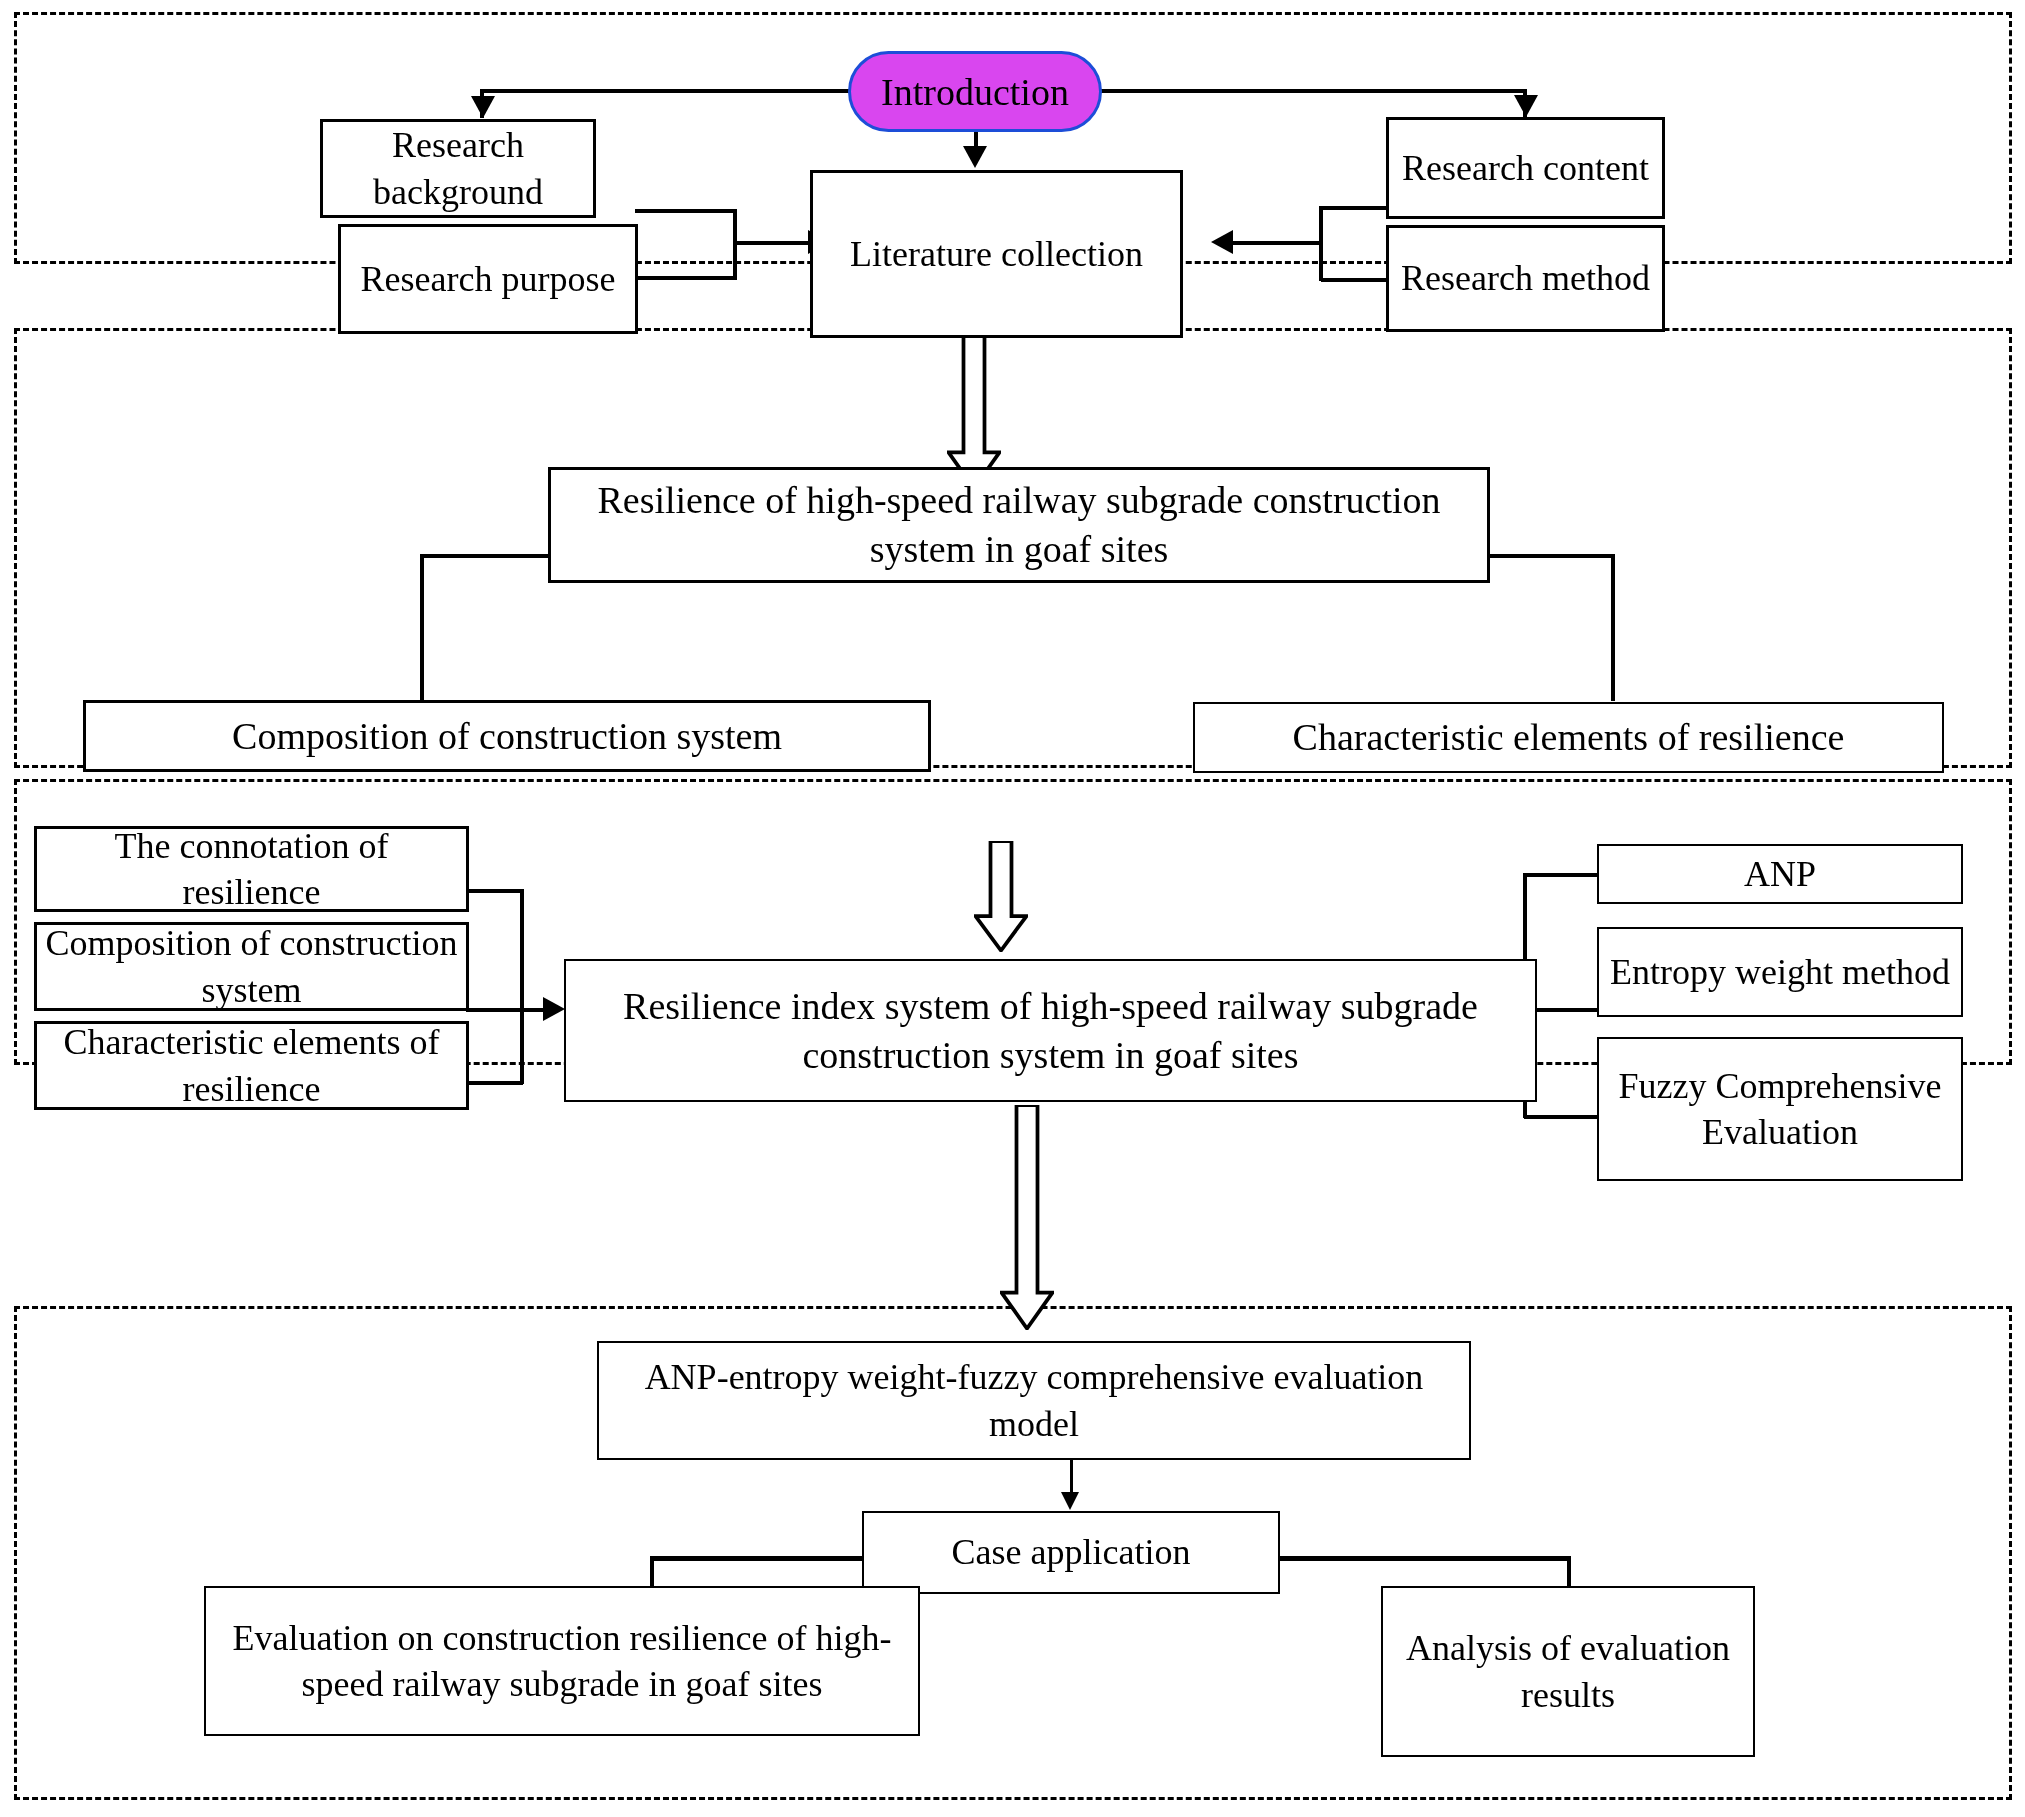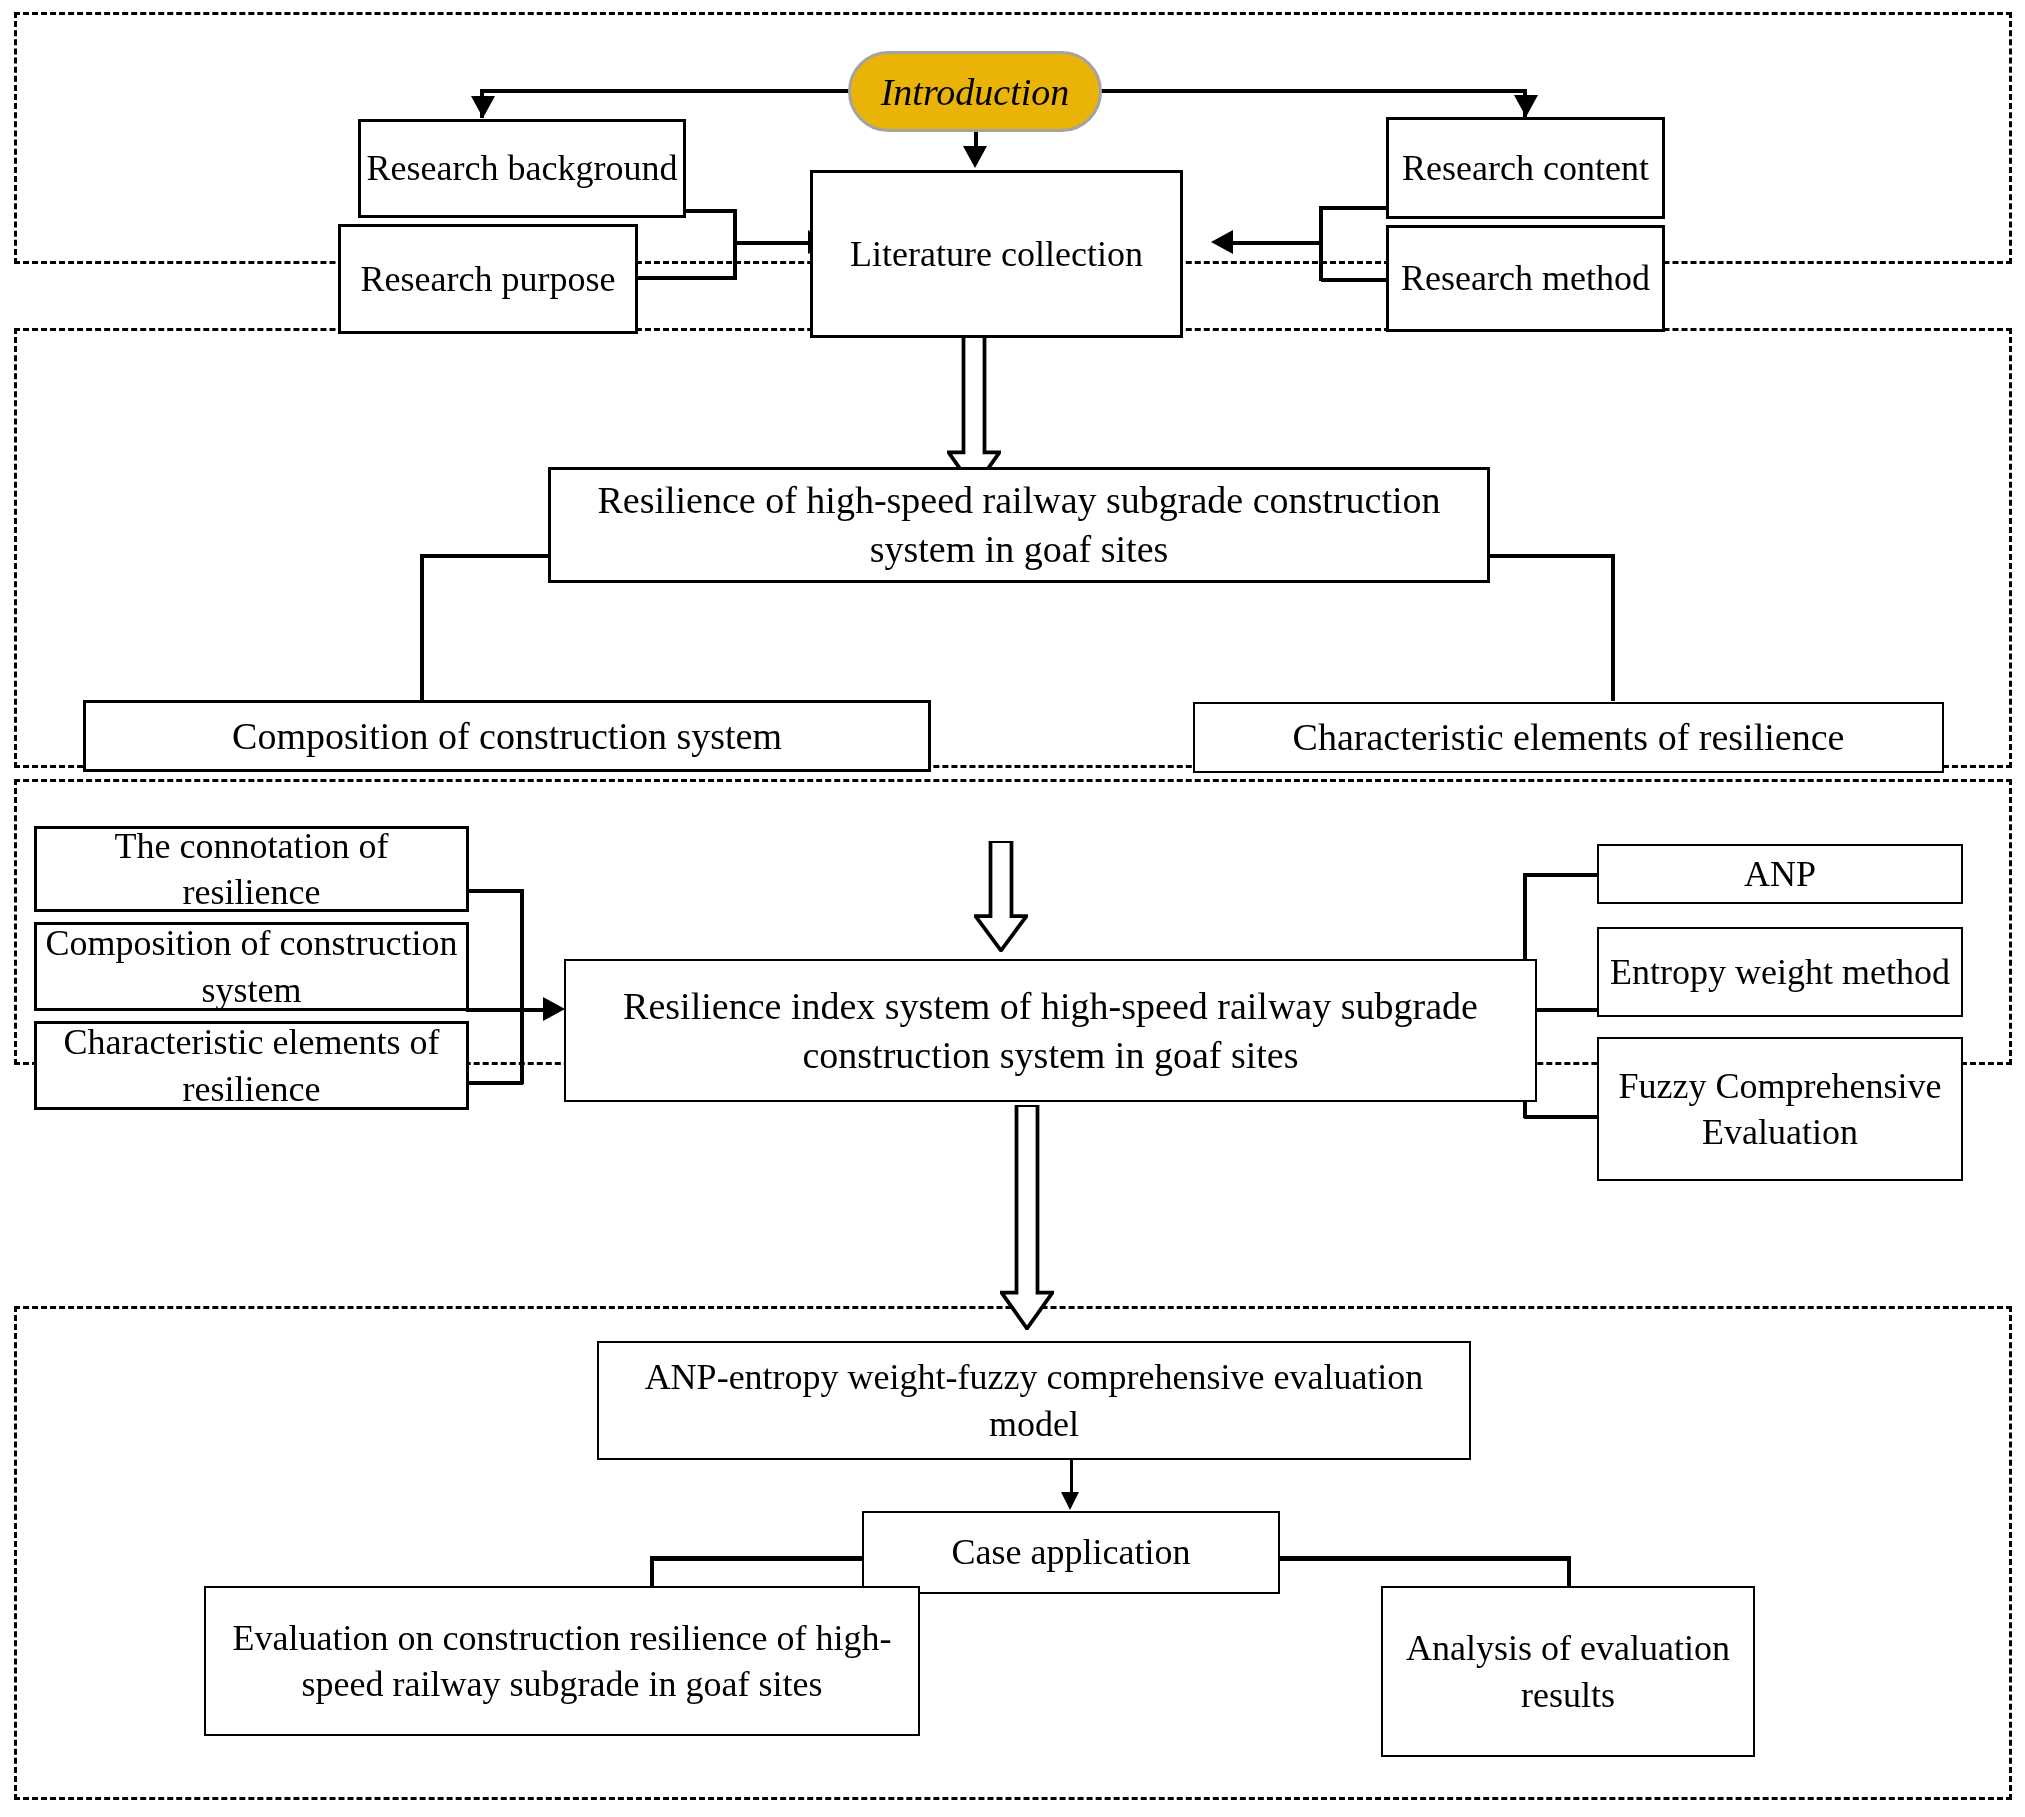--- a/index.html
+++ b/index.html
@@ -27,30 +27,29 @@
     justify-content:center;
     text-align:center;
     color:#000;
     line-height:1.28;
     padding:1.5px 4.5px;
     z-index:5;
   }
   .node.thin{border-width:2.3px;}
   .ellipse{
     position:absolute;
-    border:3px solid #a3a3a3;
+    border:3px solid #1d4ed8;
     box-sizing:border-box;
-    background:#eab308;
+    background:#d946ef;
     border-radius:45px;
     display:flex;
     align-items:center;
     justify-content:center;
     text-align:center;
     z-index:5;
-    font-style:italic;
   }
   
   .hline{position:absolute;background:#000;height:3.8px;z-index:3;}
   .vline{position:absolute;background:#000;width:3.8px;z-index:3;}
   .hline.t4{height:3px;}
   .vline.t4{width:3px;}
   .vline.t3{width:2.3px;}
   
   .arrow-down{position:absolute;width:0;height:0;border-left:12.8px solid transparent;border-right:12.8px solid transparent;border-top:22.5px solid #000;z-index:4;}
   .arrow-left{position:absolute;width:0;height:0;border-top:12.8px solid transparent;border-bottom:12.8px solid transparent;border-right:22.5px solid #000;z-index:4;}
@@ -77,21 +76,21 @@
   <div class="vline t4" style="left:480px; top:89px; width:3.8px; height:28.5px;"></div>
   <div class="arrow-down" style="left:471px; top:96px;"></div>
 
   <div class="hline t4" style="left:1100px; top:89px; width:426px; height:3.8px;"></div>
   <div class="vline t4" style="left:1523px; top:89px; width:3.8px; height:28.5px;"></div>
   <div class="arrow-down" style="left:1514px; top:95px;"></div>
 
   <div class="vline t4" style="left:974px; top:131px; width:3.8px; height:24px;"></div>
   <div class="arrow-down" style="left:963px; top:146px;"></div>
 
-  <div class="node fs48" style="left:358px; top:119px; width:328px; height:99px;">
+  <div class="node fs48" style="left:320px; top:119px; width:276px; height:99px;">
     <span>Research background</span>
   </div>
 
   <div class="node fs48" style="left:338px; top:224px; width:300px; height:110px;">
     <span>Research purpose</span>
   </div>
 
   <div class="hline t4" style="left:635px; top:209px; width:101px; height:3.8px;"></div>
   <div class="hline t4" style="left:635px; top:276px; width:101px; height:3.8px;"></div>
   <div class="vline t4" style="left:733px; top:209px; width:3.8px; height:71px;"></div>

